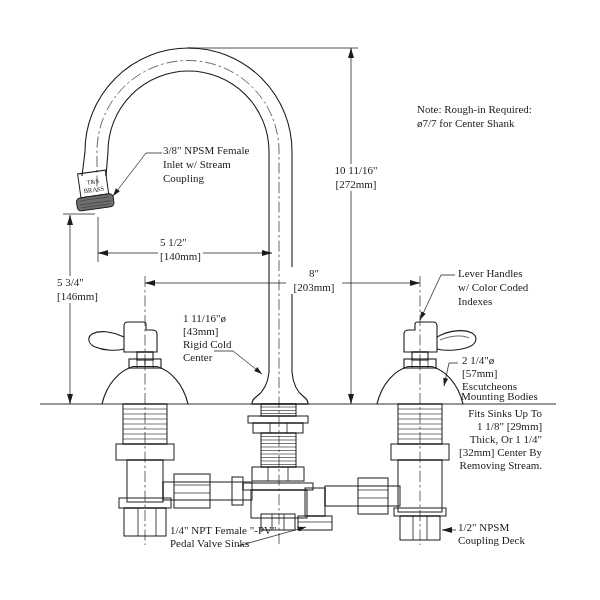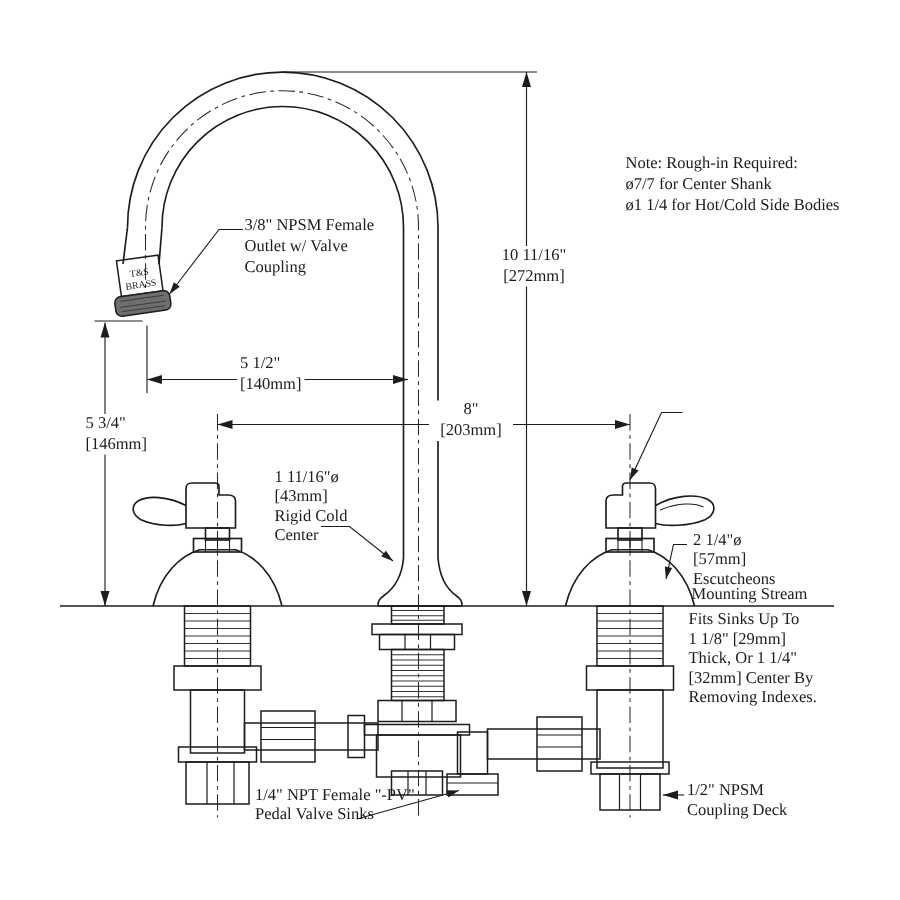--- a/index.html
+++ b/index.html
@@ -149,26 +149,25 @@
     <rect x="325" y="486" width="75" height="20"></rect>
     <rect x="358" y="478" width="30" height="36"></rect>
     <path d="M358,490 H388 M358,498 H388" stroke-width="0.7"></path>
   </g>
 
 </svg>
 
 <div class="lbl" style="left:417px;top:102px;">
   <div>Note: Rough-in Required:</div>
   <div>ø7/7 for Center Shank</div>
-  <div>ø1 1/4 for Hot/Cold Side Bodies</div>
 </div>
 
 <div class="lbl" style="left:163px;top:143px;">
   <div>3/8" NPSM Female</div>
-  <div>Outlet w/ Valve</div>
+  <div>Inlet w/ Stream</div>
   <div>Coupling</div>
 </div>
 
 <div class="dim center" style="left:320px;top:164px;width:68px;">
   <div>10 11/16"</div>
   <div>[272mm]</div>
 </div>
 
 <div class="dim" style="left:158px;top:236px;">
   <div>5 1/2"</div>
@@ -178,44 +177,49 @@
 <div class="dim" style="left:55px;top:276px;">
   <div>5 3/4"</div>
   <div>[146mm]</div>
 </div>
 
 <div class="dim center" style="left:286px;top:267px;width:52px;">
   <div>8"</div>
   <div>[203mm]</div>
 </div>
 
+<div class="lbl" style="left:458px;top:266px;">
+  <div>Lever Handles</div>
+  <div>w/ Color Coded</div>
+  <div>Indexes</div>
+</div>
 
 <div class="lbl tight" style="left:183px;top:312px;">
   <div>1 11/16"ø</div>
   <div>[43mm]</div>
   <div>Rigid Cold</div>
   <div>Center</div>
 </div>
 
 <div class="lbl tight" style="left:462px;top:354px;">
   <div>2 1/4"ø</div>
   <div>[57mm]</div>
   <div>Escutcheons</div>
 </div>
 
 <div class="lbl" style="left:461px;top:389px;">
-  <div>Mounting Stream</div>
-</div>
-
-<div class="lbl tight" style="left:459px;top:407px;">
+  <div>Mounting Bodies</div>
+</div>
+
+<div class="lbl tight" style="left:459px;top:407px;text-align:right;">
   <div>Fits Sinks Up To</div>
   <div>1 1/8" [29mm]</div>
   <div>Thick, Or 1 1/4"</div>
   <div>[32mm] Center By</div>
-  <div>Removing Indexes.</div>
+  <div>Removing Stream.</div>
 </div>
 
 <div class="lbl tight" style="left:170px;top:524px;">
   <div>1/4" NPT Female "-PV"</div>
   <div>Pedal Valve Sinks</div>
 </div>
 
 <div class="lbl tight" style="left:458px;top:521px;">
   <div>1/2" NPSM</div>
   <div>Coupling Deck</div>

